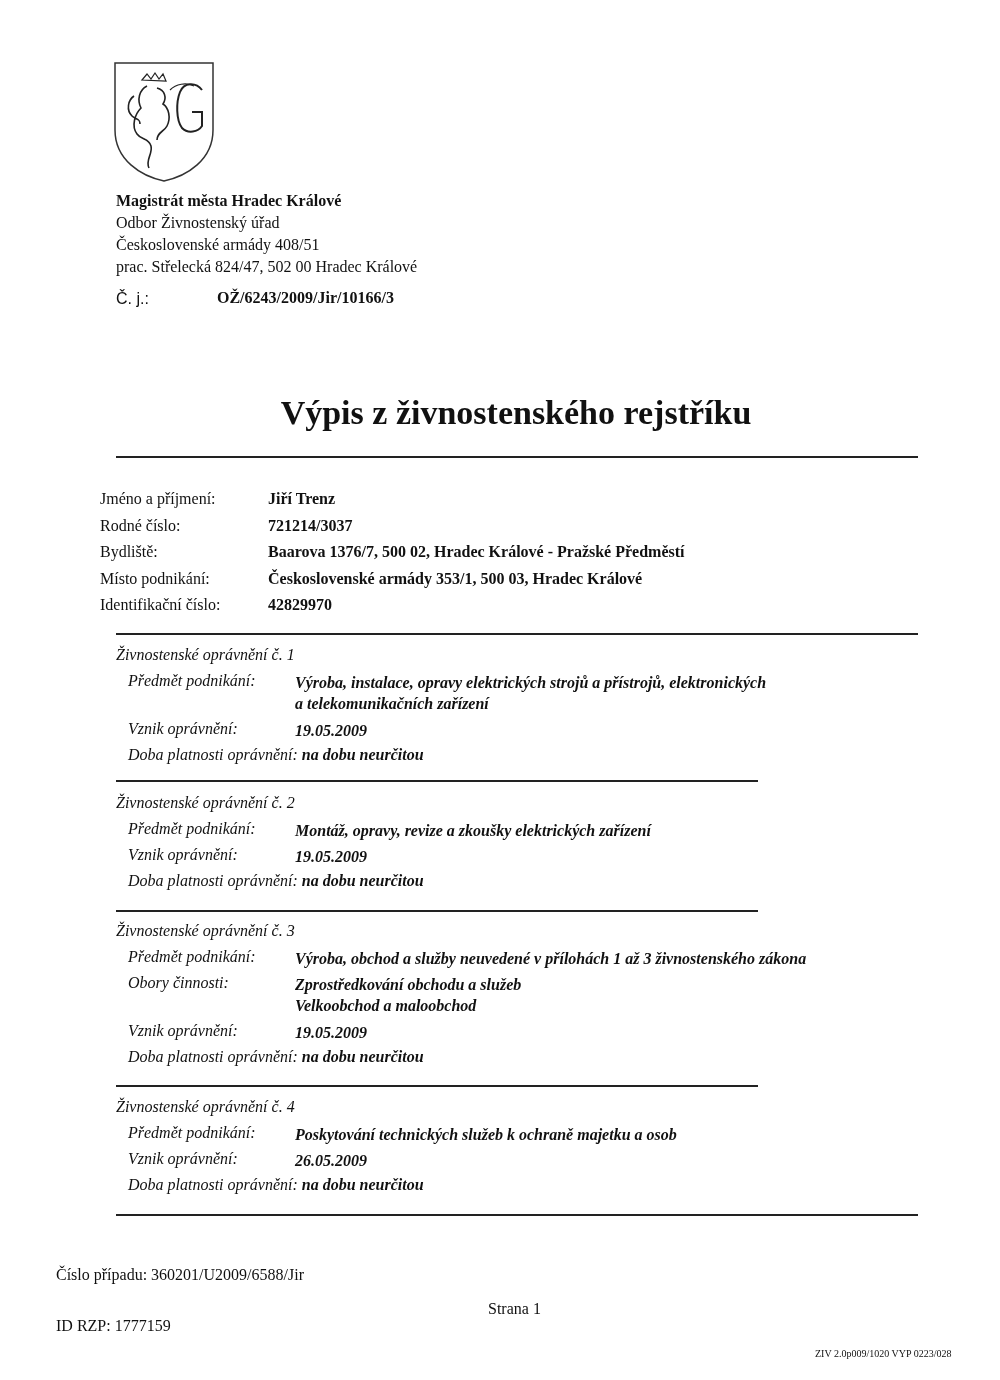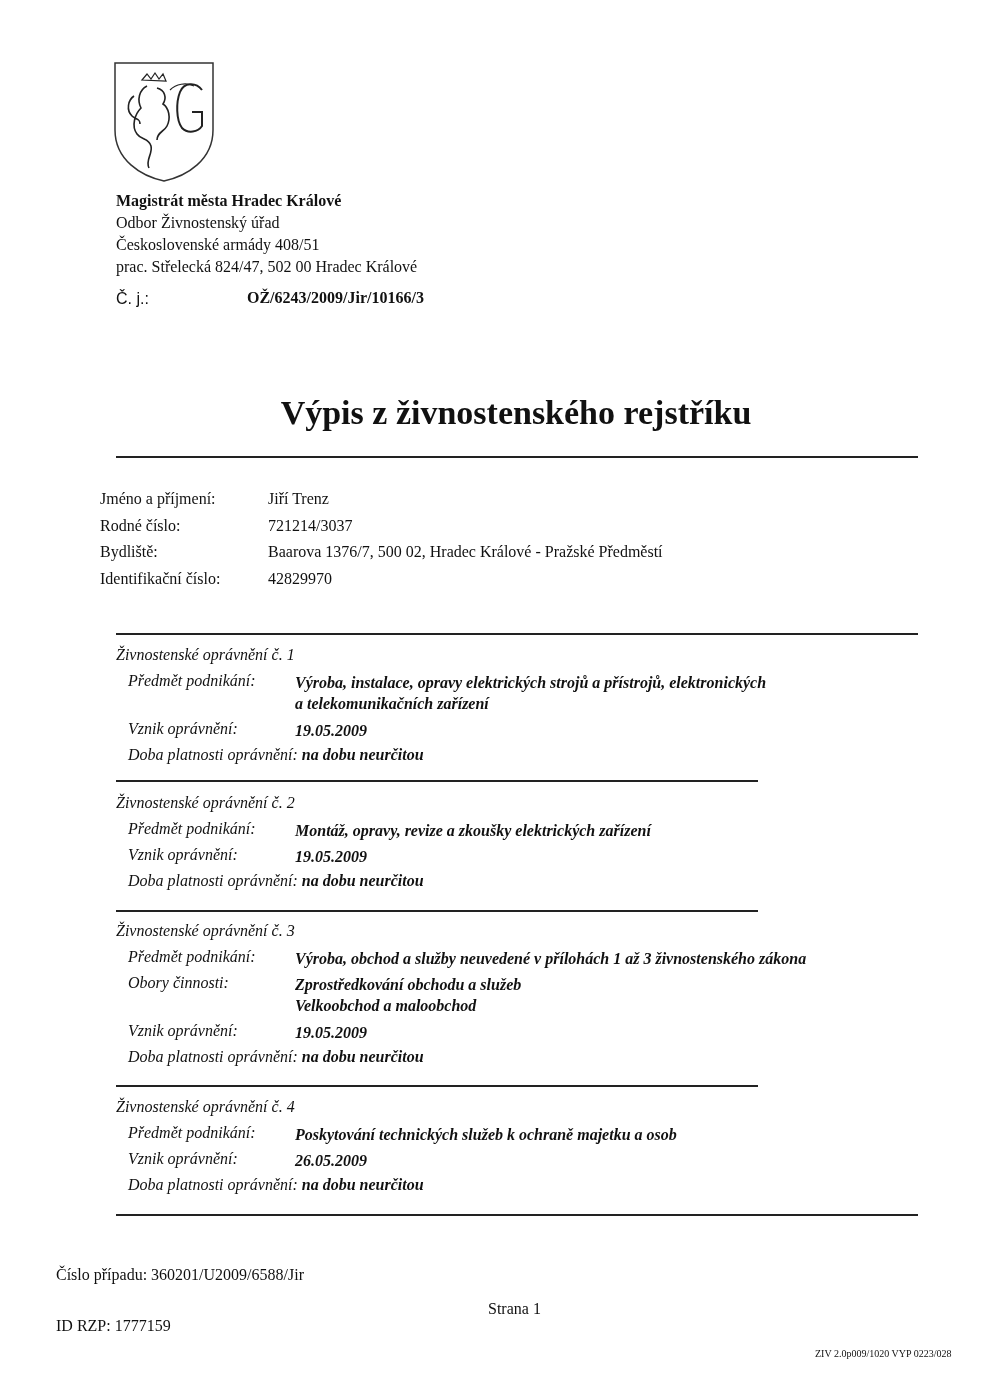--- a/index.html
+++ b/index.html
@@ -5,27 +5,27 @@
   html, body { margin: 0; padding: 0; }
   body {
     width: 1000px; height: 1380px; background: #fff; position: relative;
     font-family: "Liberation Serif", serif; color: #111; overflow: hidden;
   }
   .abs { position: absolute; }
   .crest { left: 112px; top: 60px; width: 104px; height: 124px; }
   .org { left: 116px; top: 190px; font-size: 16px; line-height: 22px; }
   .org .b { font-weight: bold; }
   .cj-label { left: 116px; top: 290px; font-size: 16px; font-family: "Liberation Sans", sans-serif; }
-  .cj-value { left: 217px; top: 289px; font-size: 16px; font-weight: bold; margin-left: 30px; }
+  .cj-value { left: 217px; top: 289px; font-size: 16px; font-weight: bold; }
   .title { left: 0; width: 1032px; text-align: center; top: 394px; font-size: 34px; font-weight: bold; }
   .hr { background: #222; height: 1.5px; }
   .person { left: 100px; top: 490px; font-size: 16px; }
   .person .row { height: 26.5px; display: flex; }
   .person .lbl { width: 168px; }
-  .person .val { font-weight: normal; }
+  .person .val { font-weight: bold; }
   .sect-title { font-style: italic; font-size: 16px; }
   .sect { left: 128px; font-size: 16px; }
   .sect .row { display: flex; min-height: 26px; font-style: italic; }
   .sect .lbl { width: 167px; flex: none; }
   .sect .val { font-weight: bold; line-height: 21px; }
   .sect .doba .v { font-weight: bold; }
   .footer { font-size: 16px; }
   .tiny { font-size: 10px; }
 </style>
 </head>
@@ -58,20 +58,24 @@
     <span class="lbl">Jméno a příjmení:</span>
     <span class="val">Jiří Trenz</span>
   </div>
   <div class="row">
     <span class="lbl">Rodné číslo:</span>
     <span class="val">721214/3037</span>
   </div>
   <div class="row">
     <span class="lbl">Bydliště:</span>
     <span class="val">Baarova 1376/7, 500 02, Hradec Králové - Pražské Předměstí</span>
+  </div>
+  <div class="row">
+    <span class="lbl">Místo podnikání:</span>
+    <span class="val">Československé armády 353/1, 500 03, Hradec Králové</span>
   </div>
   <div class="row">
     <span class="lbl">Identifikační číslo:</span>
     <span class="val">42829970</span>
   </div>
 </div>
 <div class="abs hr" style="left:116px; top:633px; width:802px;"></div>
 
 <div class="abs sect-title" style="left:116px; top:646px;">Živnostenské oprávnění č. 1</div>
 <div class="abs sect" style="top:672px;">

